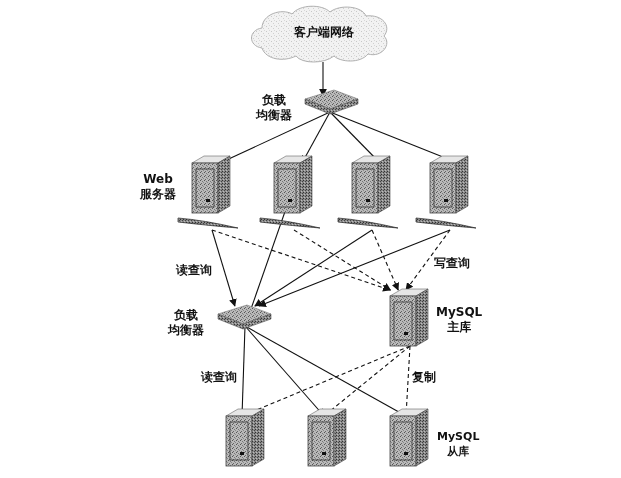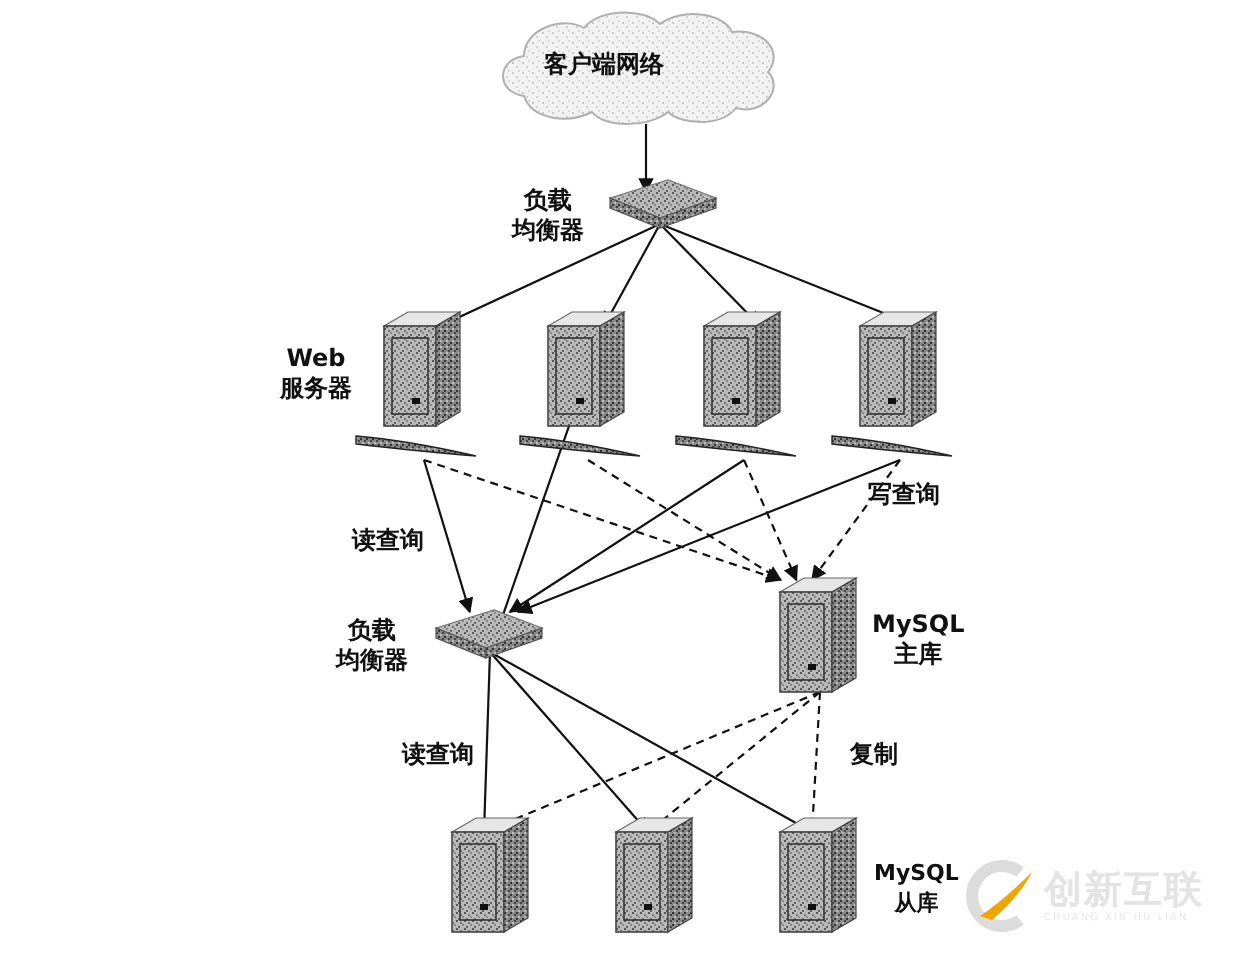--- a/index.html
+++ b/index.html
@@ -135,54 +135,46 @@
         <g>
           <path d="M390,416 L402,409 L428,409 L416,416 Z" fill="#e6e6e6" stroke="#666" stroke-width="0.6"></path>
           <rect x="390" y="416" width="26" height="50" fill="url(#noise)" stroke="#444" stroke-width="0.8"></rect>
           <rect x="394" y="422" width="18" height="38" fill="none" stroke="#333" stroke-width="0.8"></rect>
           <rect x="404" y="452" width="4" height="3" fill="#111"></rect>
           <path d="M416,416 L428,409 L428,459 L416,466 Z" fill="url(#noiseDark)" stroke="#444" stroke-width="0.6"></path>
         </g>
       </g>
   </svg>
 
-  <div class="lbl" style="left:272px;top:25px;">客户端网络</div>
+  <div class="lbl" style="left:294px;top:25px;">客户端网络</div>
 
   <div class="lbl" style="left:256px;top:93px;">
     <div>负载</div>
     <div>均衡器</div>
   </div>
 
   <div class="lbl thin" style="left:140px;top:172px;">
     <div>Web</div>
     <div>服务器</div>
   </div>
 
   <div class="lbl" style="left:176px;top:263px;">读查询</div>
-  <div class="lbl" style="left:434px;top:240px;">写查询</div>
+  <div class="lbl" style="left:434px;top:256px;">写查询</div>
 
   <div class="lbl" style="left:168px;top:308px;">
     <div>负载</div>
     <div>均衡器</div>
   </div>
 
   <div class="lbl thin" style="left:436px;top:305px;">
     <div>MySQL</div>
     <div>主库</div>
   </div>
 
   <div class="lbl" style="left:201px;top:370px;">读查询</div>
-  <div class="lbl" style="left:412px;top:370px;margin-left:13px;">复制</div>
+  <div class="lbl" style="left:412px;top:370px;">复制</div>
 
   <div class="lbl thin" style="left:437px;top:429px;font-size:11px;">
     <div>MySQL</div>
     <div>从库</div>
   </div>
 
-  <div class="wm">
-    <svg width="40" height="40" viewBox="0 0 40 40" style="position:absolute;left:0;top:0;">
-      <path d="M30,8 A15,15 0 1 0 30,32" fill="none" stroke="#dcdcdc" stroke-width="6"></path>
-      <path d="M10,30 Q22,22 36,8 Q30,20 16,32 Z" fill="#f0a500"></path>
-    </svg>
-    <div class="wm-text">创新互联</div>
-    <div class="wm-sub">CHUANG XIN HU LIAN</div>
-  </div>
 </div>
 
 </body></html>

